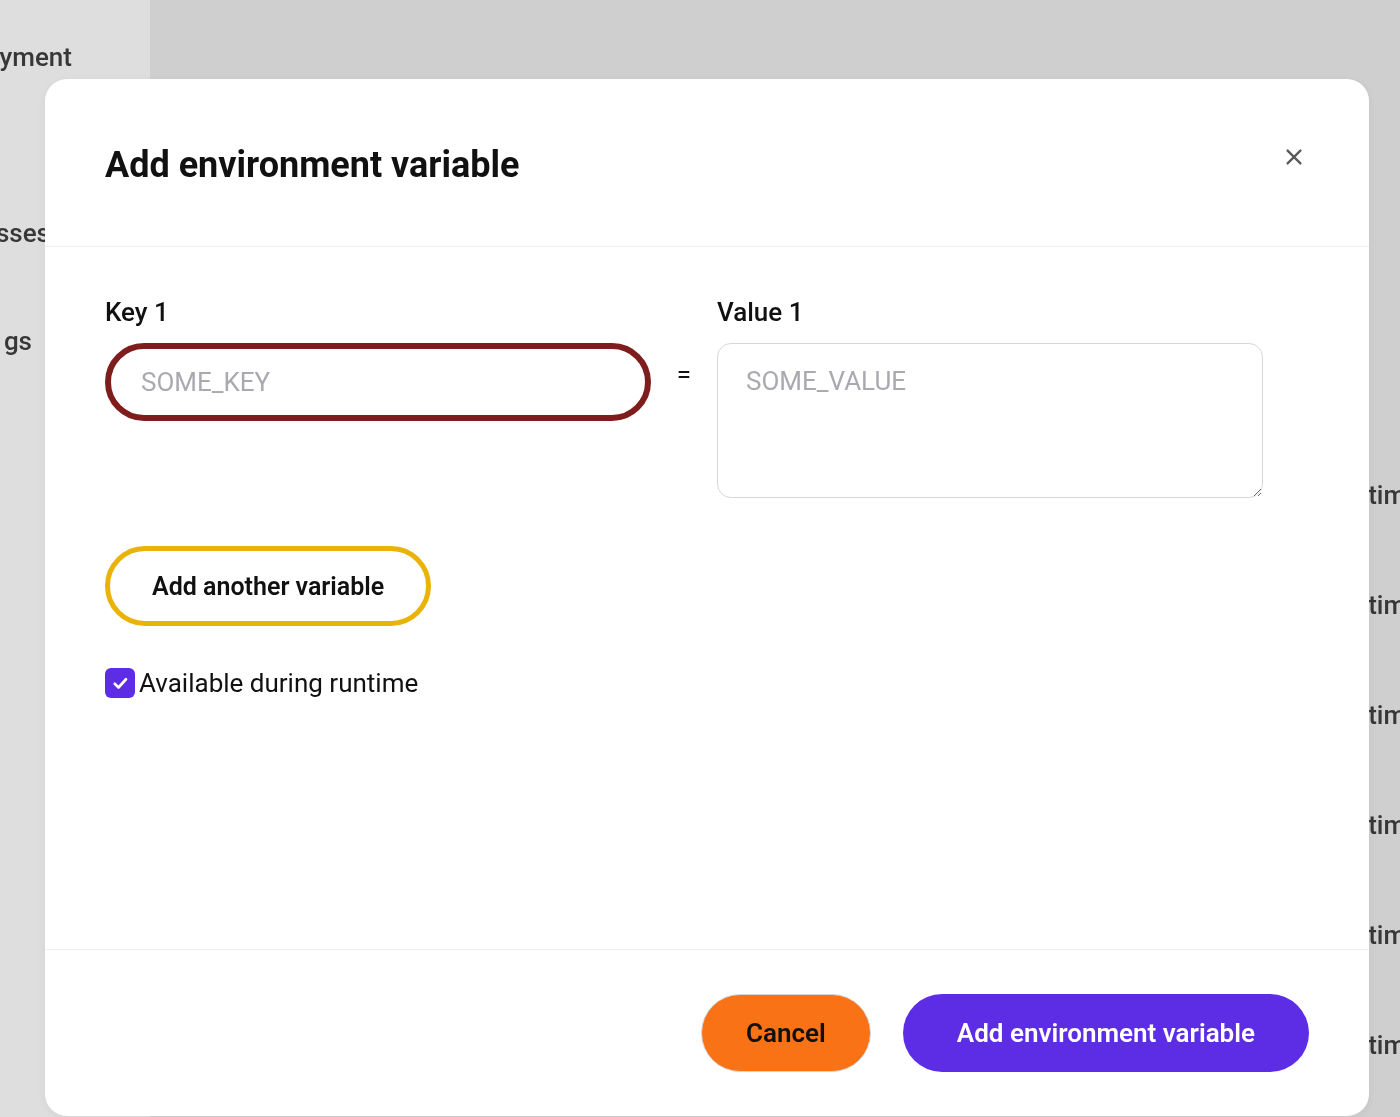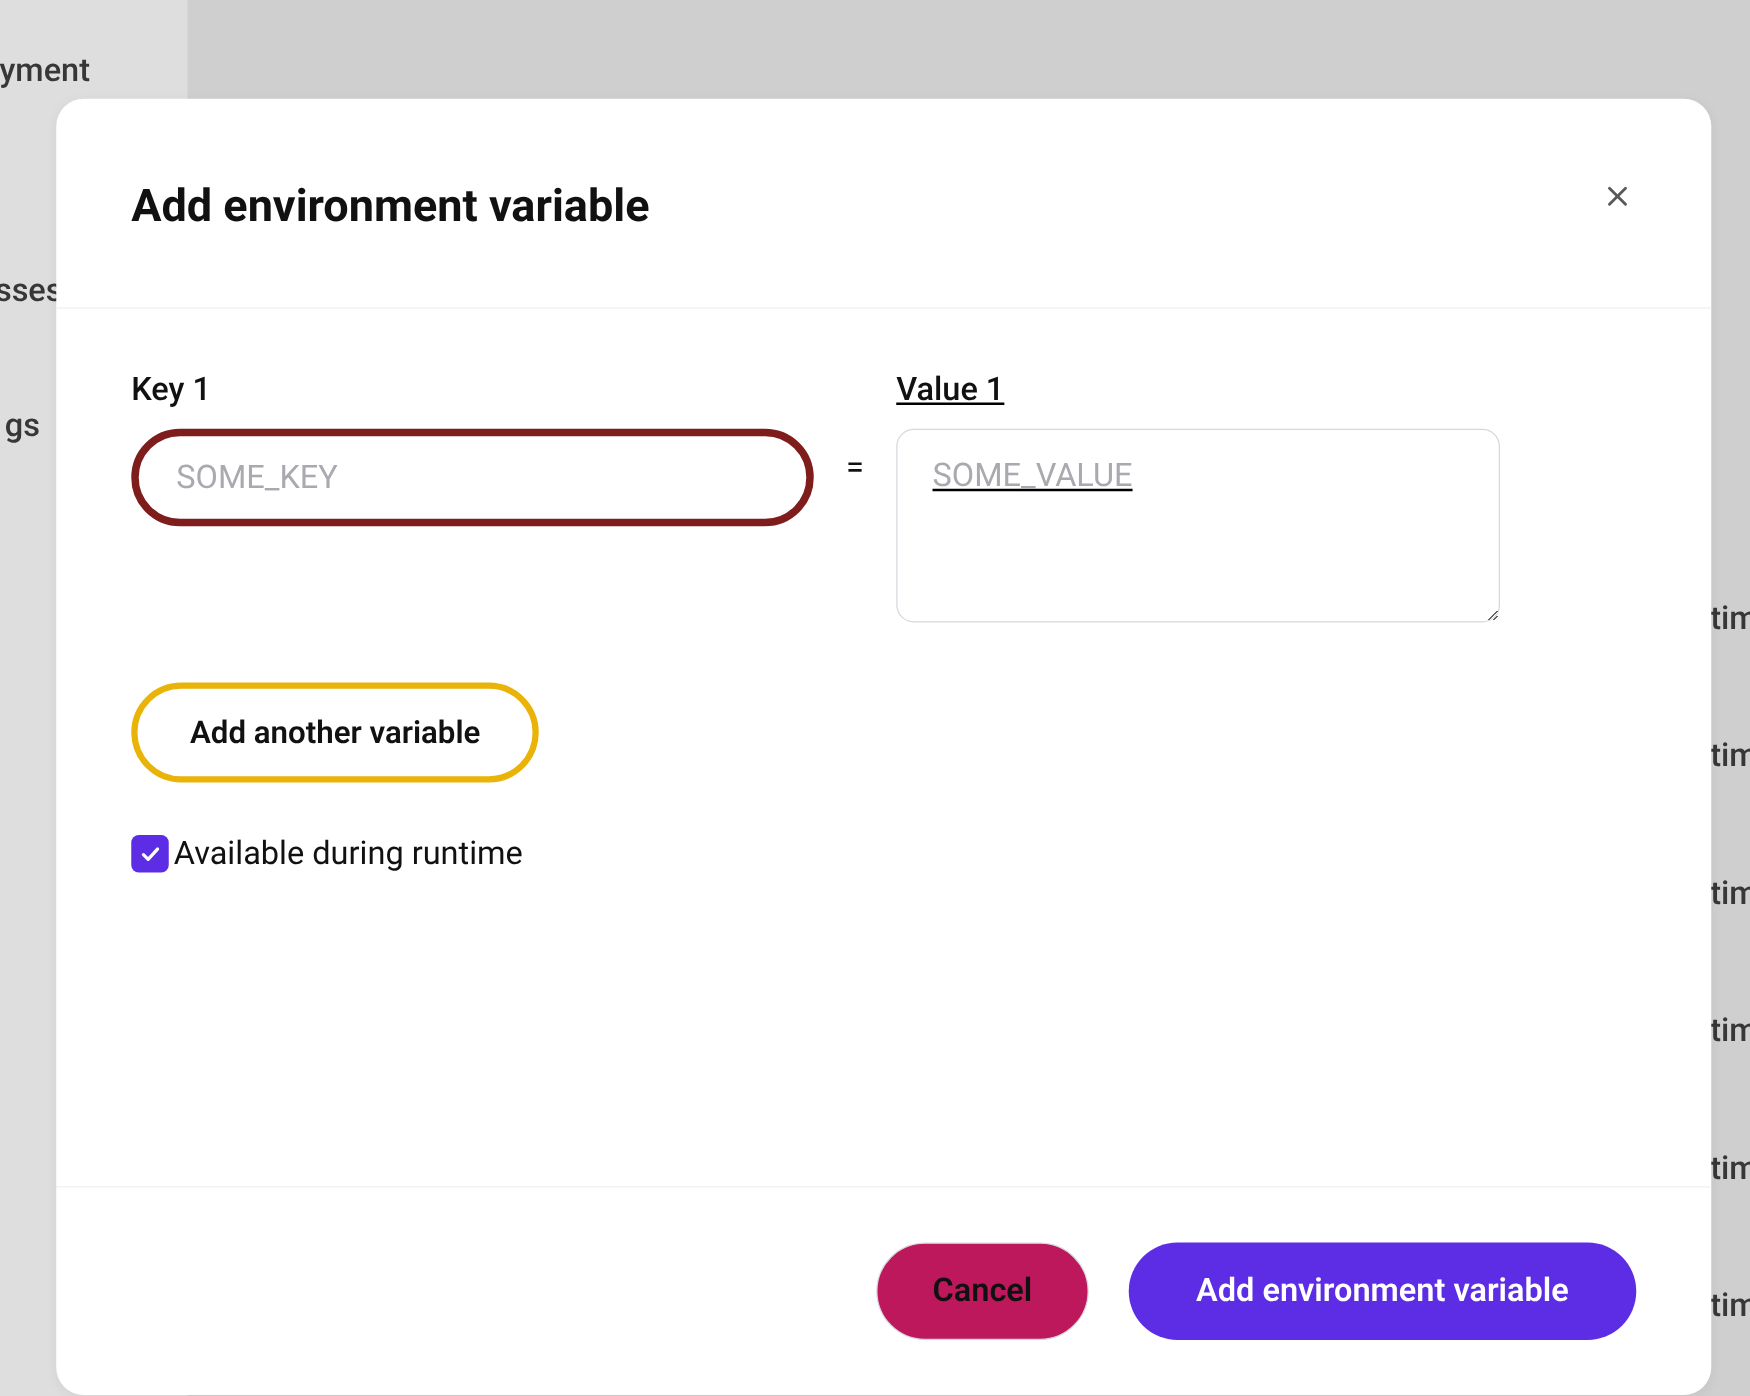--- a/index.html
+++ b/index.html
@@ -78,21 +78,21 @@
       display: flex;
       gap: 24px;
       align-items: flex-start;
     }
     .field {
       display: flex;
       flex-direction: column;
       gap: 16px;
     }
     .field-key { width: 546px; }
-    .field-value { width: 483px; text-decoration: underline; }
+    .field-value { width: 546px; }
     .label {
       font-size: 26px;
       font-weight: 500;
       color: #111;
     }
     .input-text {
       width: 100%;
       height: 78px;
       border: 6px solid #7f1d1d;
       border-radius: 40px;
@@ -170,21 +170,21 @@
     .btn {
       height: 78px;
       padding: 0 44px;
       border-radius: 40px;
       font-size: 26px;
       font-weight: 600;
       cursor: pointer;
       font-family: inherit;
     }
     .btn-cancel {
-      background: #be185d;
+      background: #f97316;
       border: 1px solid #d7d7e0;
       color: #111;
     }
     .btn-primary {
       background: #5d2de6;
       border: none;
       color: #fff;
       padding: 0 54px;
     }
   </style>

